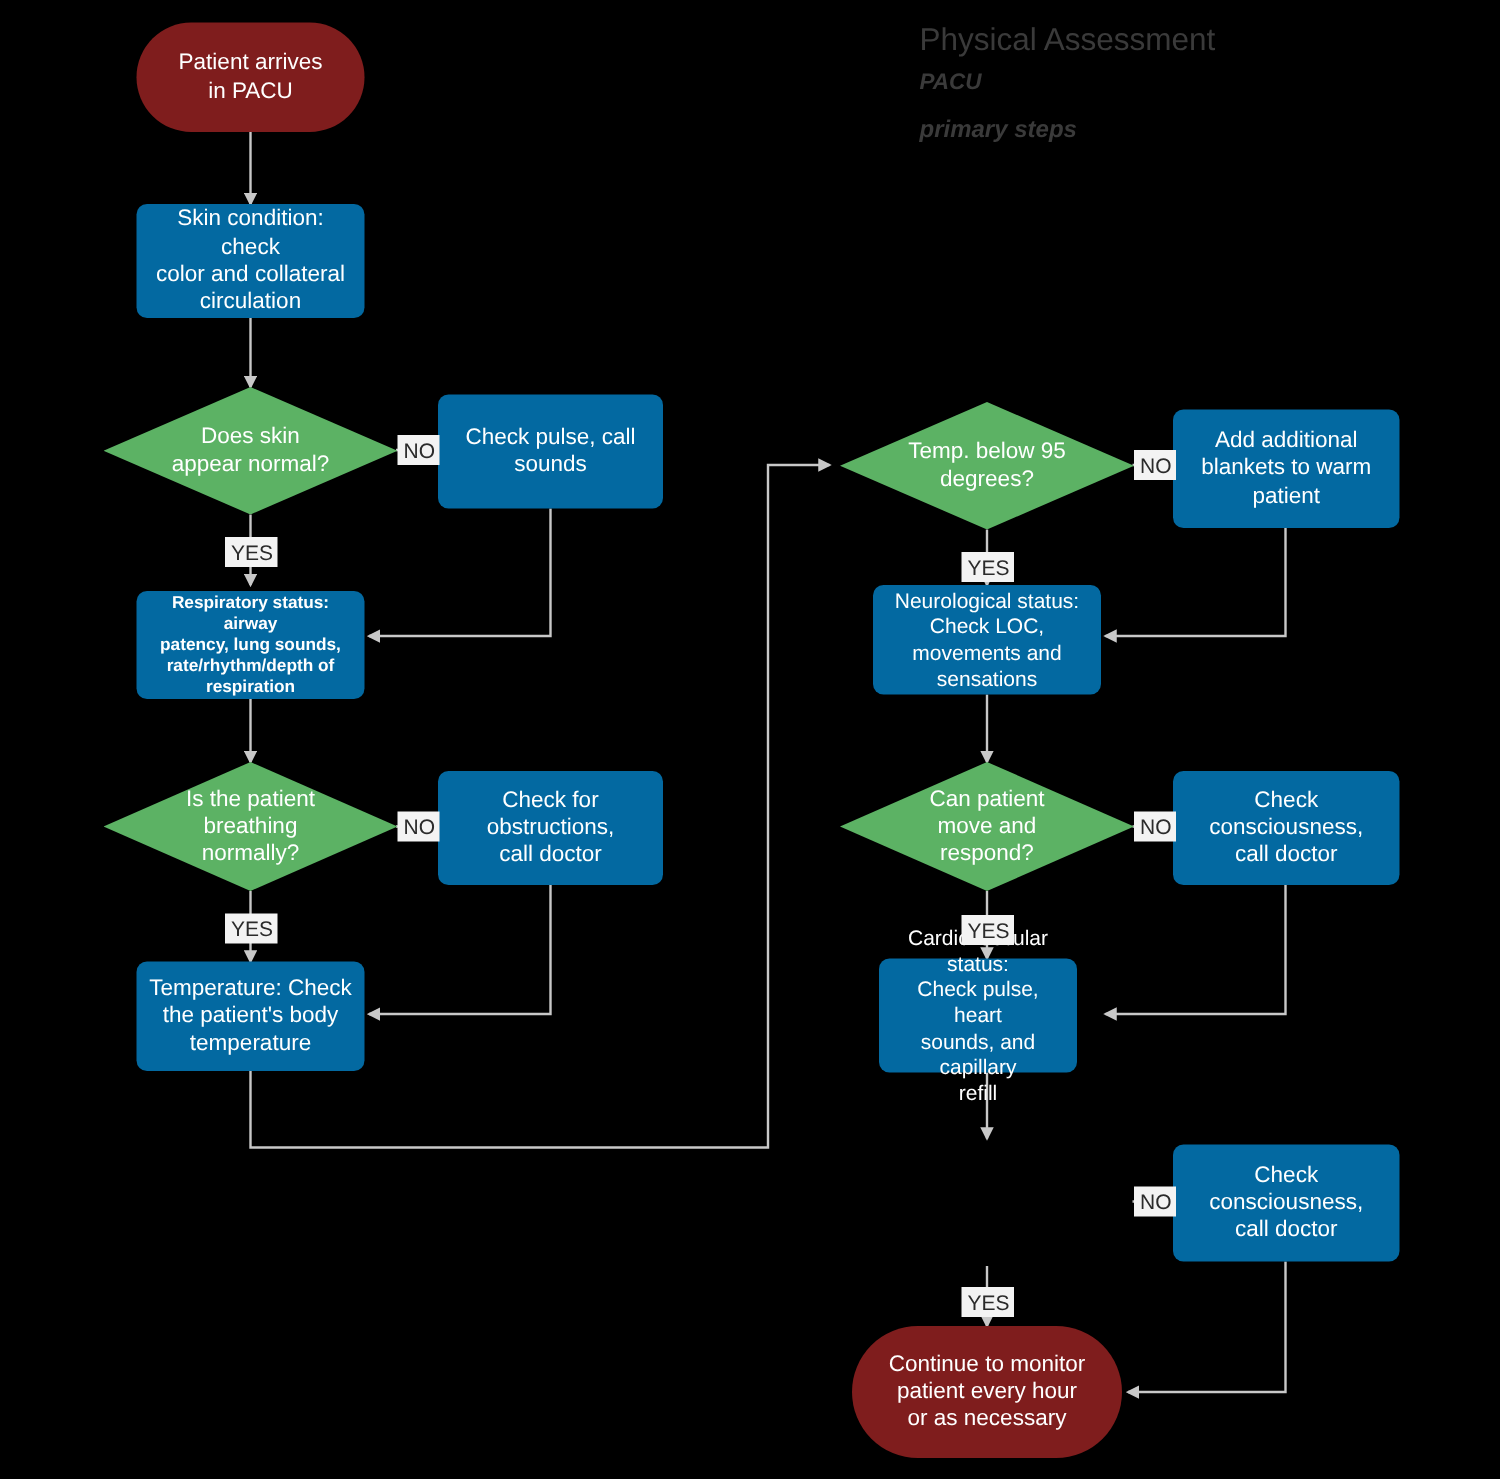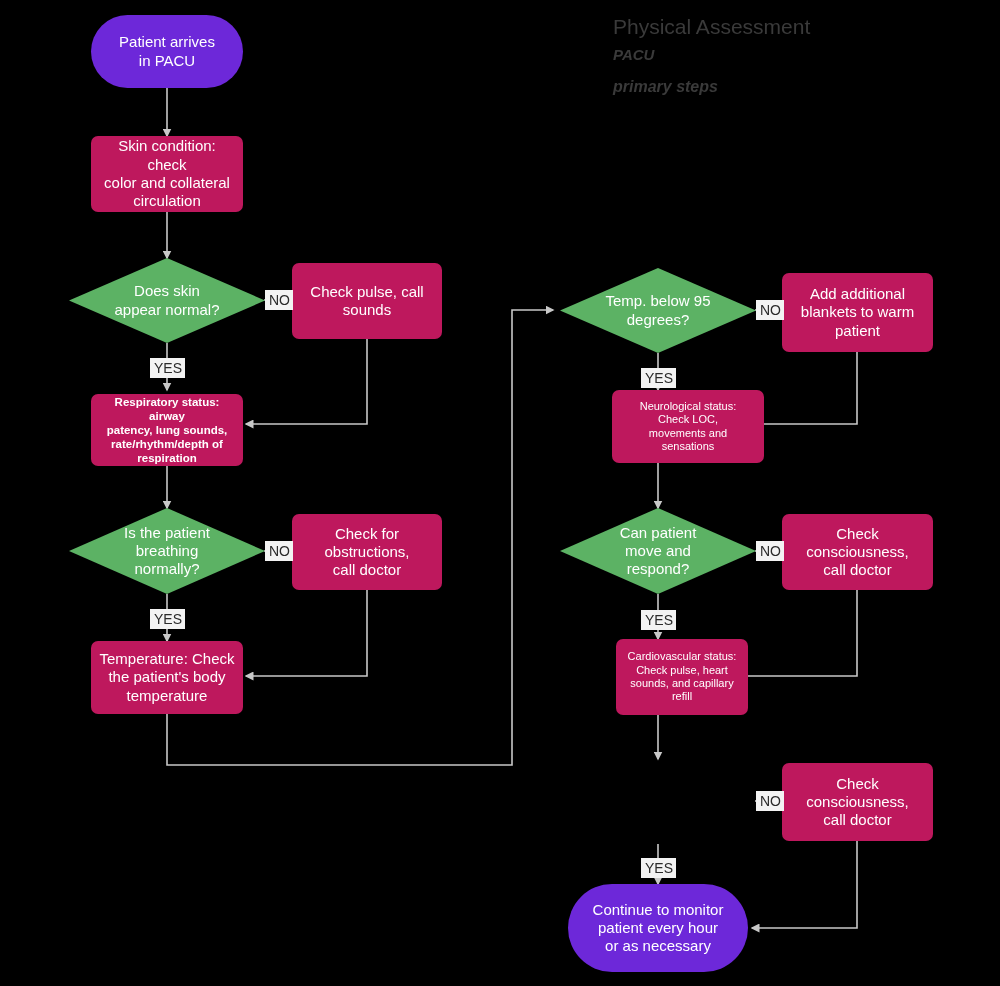--- a/index.html
+++ b/index.html
@@ -5,24 +5,24 @@
   html,body{margin:0;padding:0;background:#000;}
   body{width:1000px;height:986px;position:relative;overflow:hidden;
        font-family:"Liberation Sans","DejaVu Sans",sans-serif;}
   #canvas{position:absolute;left:0;top:0;width:1000px;height:986px;}
   svg.edges{position:absolute;left:0;top:0;width:1000px;height:986px;pointer-events:none;}
 
   .node{position:absolute;box-sizing:border-box;display:flex;align-items:center;
         justify-content:center;text-align:center;color:#fff;line-height:1.22;}
   .node .txt{display:block;padding:0 8px;white-space:pre-line;}
 
-  .terminator{background:#6d28d9;border-radius:44px;font-size:15px;}
-  .process{background:#be185d;border-radius:7px;font-size:15px;}
+  .terminator{background:#7f1d1d;border-radius:44px;font-size:15px;}
+  .process{background:#0369a1;border-radius:7px;font-size:15px;}
   .process.small{font-size:11.5px;font-weight:bold;}
-  .process.mid{font-size:11px;margin-left:30px;}
+  .process.mid{font-size:14px;}
   .decision{font-size:15px;}
   .decision .dshape{position:absolute;left:0;top:0;width:100%;height:100%;
         background:#5cb264;clip-path:polygon(50% 0,100% 50%,50% 100%,0 50%);}
   .decision .txt{position:relative;z-index:2;}
 
   .edgelabel{position:absolute;background:#f3f3f3;color:#2b2b2b;font-size:14px;
         line-height:1.3;padding:1px 4px;box-sizing:border-box;text-align:center;
         white-space:nowrap;}
 
   .title{position:absolute;color:#3a3a3a;white-space:nowrap;}

